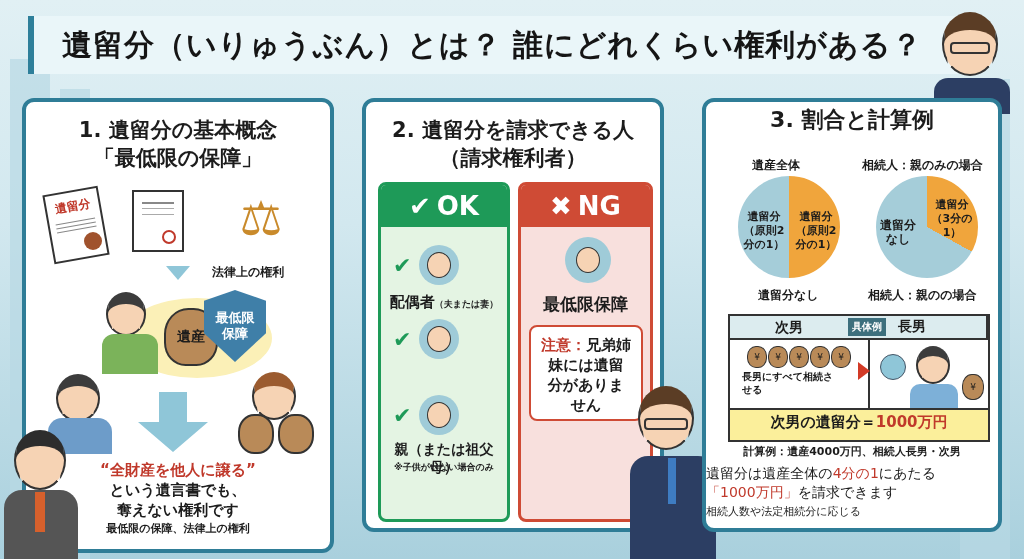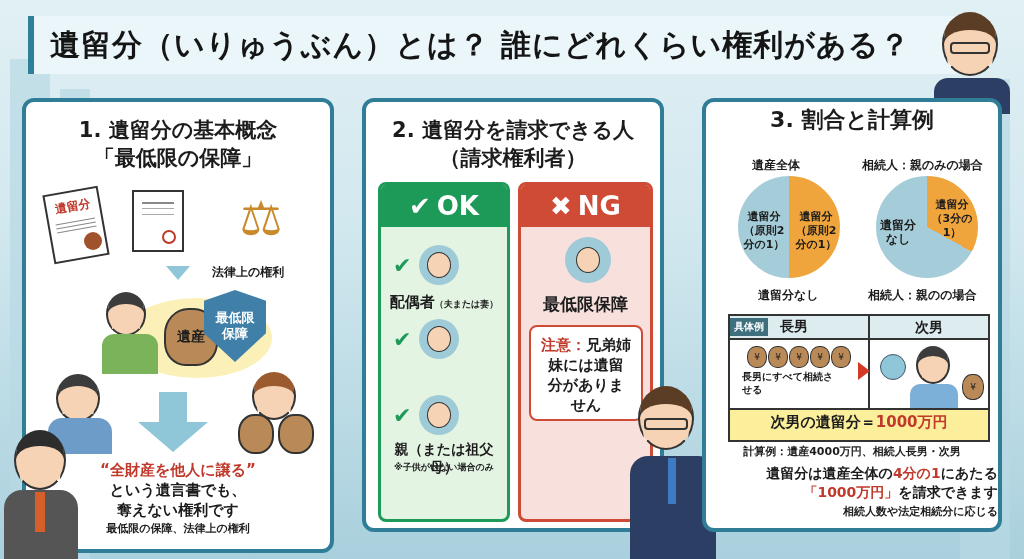--- a/index.html
+++ b/index.html
@@ -1,19 +1,19 @@
 <!DOCTYPE html>
 <html><head>
 <meta charset="utf-8">
 <style>
 *{box-sizing:border-box;margin:0;padding:0}
 body{width:1024px;height:559px;overflow:hidden;font-family:"DejaVu Sans","Liberation Sans",sans-serif;background:#cfe6ee;position:relative;color:#1c1c1c}
 .bg{position:absolute;inset:0;background:linear-gradient(#e1f0f4 0%,#d2e8ef 40%,#a9d0dd 100%)}
 .city{position:absolute;bottom:0;background:#b8d8e4;opacity:.7}
-.title-bar{position:absolute;left:28px;top:16px;width:930px;height:58px;background:#eaf6f9;border-left:6px solid #2e7f9a;display:flex;align-items:center;padding-left:16px}
+.title-bar{position:absolute;left:28px;top:16px;width:930px;height:58px;background:#eaf6f9;border-left:6px solid #2e7f9a;display:flex;align-items:center;padding-left:28px}
 .title-bar h1{font-size:30px;font-weight:bold;letter-spacing:1px;color:#151515}
 .panel{position:absolute;top:98px;background:#fff;border:4px solid #2f7d97;border-radius:12px}
 #p1{left:22px;width:312px;height:455px}
 #p2{left:362px;width:302px;height:434px}
 #p3{left:702px;width:300px;height:434px}
 .ptitle{text-align:center;font-weight:bold;font-size:21px;line-height:28px;margin-top:14px}
 .doc{position:absolute;background:#fff;border:2px solid #333;}
 .okcol{position:absolute;left:12px;top:80px;width:132px;height:340px;border:3px solid #1e9a58;border-radius:8px;background:#e4f4e3;overflow:hidden}
 .ngcol{position:absolute;left:152px;top:80px;width:135px;height:340px;border:3px solid #cf4b35;border-radius:8px;background:#f8e0dd;overflow:hidden}
 .colhead{height:42px;display:flex;align-items:center;justify-content:center;color:#fff;font-weight:bold;font-size:26px;gap:6px}
@@ -153,25 +153,25 @@
   <div class="lbl" style="left:86px;top:108px;width:48px;font-size:11px">遺留分（原則2分の1）</div>
   <div class="lbl" style="left:52px;top:186px;font-size:12px">遺留分なし</div>
   <div class="lbl" style="left:156px;top:56px;font-size:12px">相続人：親のみの場合</div>
   <div class="pie" style="left:168px;top:72px;width:106px;height:106px;background:conic-gradient(#f0a53c 0 33%,#a5cdd9 33% 100%);border:2px solid #fff"></div>
   <div class="lbl" style="left:222px;top:96px;width:48px;font-size:11px">遺留分（3分の1）</div>
   <div class="lbl" style="left:172px;top:116px;width:40px;font-size:12px">遺留分なし</div>
   <div class="lbl" style="left:162px;top:186px;font-size:12px">相続人：親のの場合</div>
 
   <div style="position:absolute;left:22px;top:212px;width:262px;height:96px;border:2px solid #333;background:#fff">
     <div style="display:flex;height:24px;background:#dcecef;border-bottom:2px solid #333">
+      <div style="flex:1;text-align:center;font-weight:bold;font-size:14px;line-height:22px">次男</div>
       <div style="width:140px;display:flex;align-items:center;border-right:2px solid #333">
         <span style="background:#3d6f7d;color:#fff;font-size:10px;padding:2px 4px;font-weight:bold">具体例</span>
         <span style="margin-left:12px;font-weight:bold;font-size:14px">長男</span>
       </div>
-      <div style="flex:1;text-align:center;font-weight:bold;font-size:14px;line-height:22px">次男</div>
     </div>
     <div style="display:flex;height:68px">
       <div style="width:140px;border-right:2px solid #333;position:relative">
         <div style="display:flex;gap:1px;justify-content:center;margin-top:6px">
           <span style="width:20px;height:22px;background:#b98a58;border:1.5px solid #333;border-radius:45%;font-size:9px;text-align:center;line-height:20px">¥</span>
           <span style="width:20px;height:22px;background:#b98a58;border:1.5px solid #333;border-radius:45%;font-size:9px;text-align:center;line-height:20px">¥</span>
           <span style="width:20px;height:22px;background:#b98a58;border:1.5px solid #333;border-radius:45%;font-size:9px;text-align:center;line-height:20px">¥</span>
           <span style="width:20px;height:22px;background:#b98a58;border:1.5px solid #333;border-radius:45%;font-size:9px;text-align:center;line-height:20px">¥</span>
           <span style="width:20px;height:22px;background:#b98a58;border:1.5px solid #333;border-radius:45%;font-size:9px;text-align:center;line-height:20px">¥</span>
         </div>
@@ -183,18 +183,18 @@
         <div style="position:absolute;left:46px;top:6px;width:34px;height:38px;border-radius:50%;background:#f6d3b4;border:2px solid #333;border-top:10px solid #3c3c3c"></div>
         <div style="position:absolute;left:40px;top:44px;width:48px;height:24px;background:#7db0d8;border-radius:10px 10px 0 0"></div>
         <div style="position:absolute;left:92px;top:34px;width:22px;height:26px;background:#b98a58;border:1.5px solid #333;border-radius:45%;font-size:9px;text-align:center;line-height:24px">¥</div>
       </div>
     </div>
   </div>
   <div style="position:absolute;left:22px;top:308px;width:262px;height:32px;background:#fbef9b;border:2px solid #333;border-top:none;text-align:center;font-weight:bold;font-size:15px;line-height:24px">
     <span>次男の遺留分＝</span><span style="color:#c0392b">1000万円</span>
   </div>
   <div style="position:absolute;left:0;width:100%;top:342px;text-align:center;font-weight:bold;font-size:11px">計算例：遺産4000万円、相続人長男・次男</div>
-  <div style="position:absolute;left:0;width:100%;top:362px;text-align:right;font-weight:bold;font-size:14px;line-height:19px">
+  <div style="position:absolute;left:0;width:100%;top:362px;text-align:left;font-weight:normal;font-size:14px;line-height:19px">
     <div><span>遺留分は遺産全体の</span><span style="color:#c0392b">4分の1</span><span>にあたる</span></div>
     <div><span style="color:#c0392b">「1000万円」</span><span>を請求できます</span></div>
     <div style="font-size:11px">相続人数や法定相続分に応じる</div>
   </div>
 </div>
 
 </body></html>

